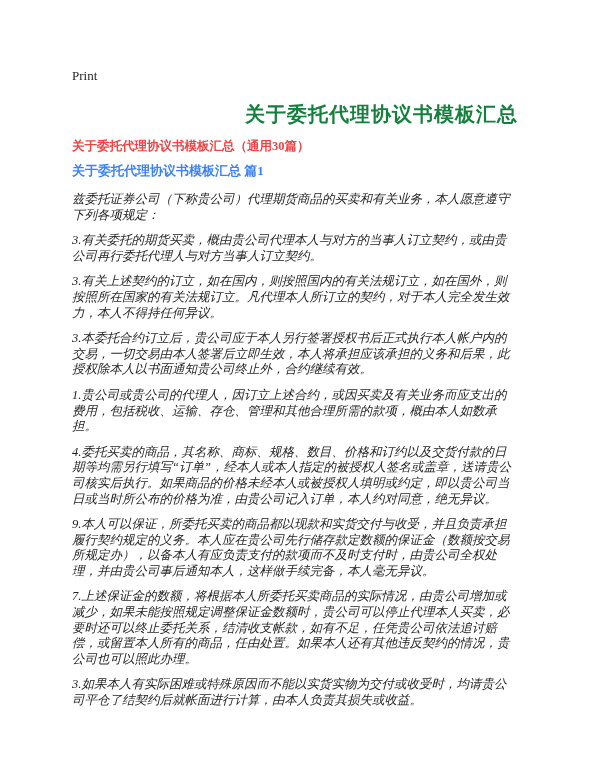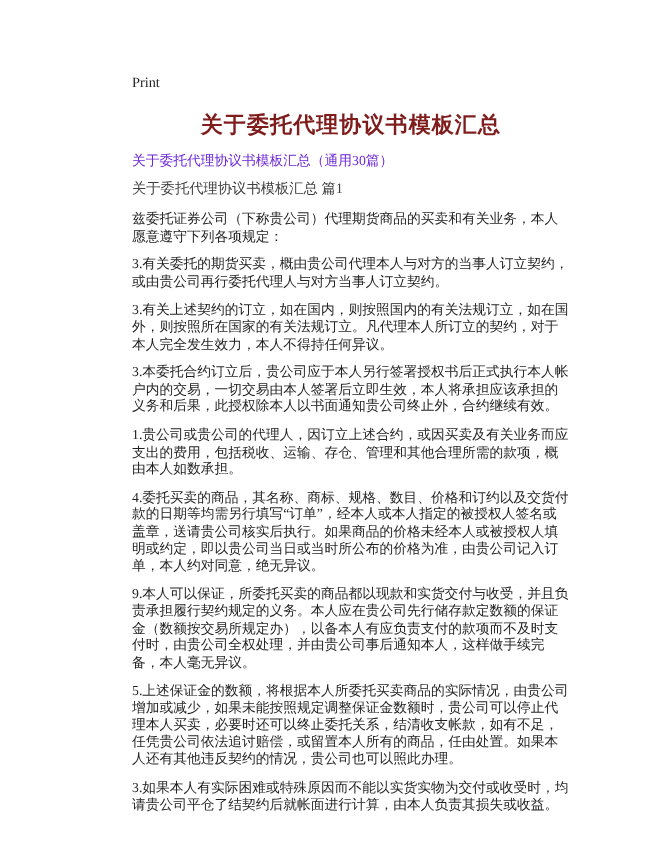--- a/index.html
+++ b/index.html
@@ -11,62 +11,63 @@
     width: 600px;
     height: 776px;
     overflow: hidden;
     font-family: "Liberation Serif", "DejaVu Serif", serif;
     color: #1f1f1f;
   }
   .page {
     box-sizing: border-box;
     width: 600px;
     height: 776px;
-    padding: 66px 82px 0 120px;
+    padding: 66px 82px 0 72px;
     background: #ffffff;
   }
   .print-link {
     display: inline-block;
     font-size: 13px;
     line-height: 15px;
     color: #1f1f1f;
     text-decoration: none;
     cursor: pointer;
     margin: 0 0 0 0;
   }
   .doc-title {
     margin: 16px 0 10px 0;
     font-size: 20px;
     line-height: 28px;
     font-weight: bold;
-    text-align: center;
-    color: #7f1d1d;
+    text-align: right;
+    color: #15803d;
     letter-spacing: 1px;
   }
   .doc-subtitle {
     margin: 0 0 7px 0;
     font-size: 12.5px;
     line-height: 17px;
-    font-weight: normal;
-    color: #6d28d9;
+    font-weight: bold;
+    color: #ef4444;
   }
   .section-heading {
     margin: 0 0 13px 0;
     font-size: 13px;
     line-height: 17px;
-    font-weight: normal;
-    color: #404040;
+    font-weight: bold;
+    color: #3b82f6;
   }
   .body-paragraphs .para {
     margin: 0 0 10px 0;
     font-size: 12.5px;
     line-height: 15.6px;
     color: #1f1f1f;
     text-align: left;
     word-break: break-all;
+    font-style: italic;
   }
 </style>
 </head>
 <body>
 
 <div class="page">
 
   <a class="print-link">Print</a>
 
   <h1 class="doc-title">关于委托代理协议书模板汇总</h1>
@@ -76,17 +77,17 @@
   <h2 class="section-heading">关于委托代理协议书模板汇总 篇1</h2>
 
   <div class="body-paragraphs">
       <p class="para">兹委托证券公司（下称贵公司）代理期货商品的买卖和有关业务，本人愿意遵守下列各项规定：</p>
       <p class="para">3.有关委托的期货买卖，概由贵公司代理本人与对方的当事人订立契约，或由贵公司再行委托代理人与对方当事人订立契约。</p>
       <p class="para">3.有关上述契约的订立，如在国内，则按照国内的有关法规订立，如在国外，则按照所在国家的有关法规订立。凡代理本人所订立的契约，对于本人完全发生效力，本人不得持任何异议。</p>
       <p class="para">3.本委托合约订立后，贵公司应于本人另行签署授权书后正式执行本人帐户内的交易，一切交易由本人签署后立即生效，本人将承担应该承担的义务和后果，此授权除本人以书面通知贵公司终止外，合约继续有效。</p>
       <p class="para">1.贵公司或贵公司的代理人，因订立上述合约，或因买卖及有关业务而应支出的费用，包括税收、运输、存仓、管理和其他合理所需的款项，概由本人如数承担。</p>
       <p class="para">4.委托买卖的商品，其名称、商标、规格、数目、价格和订约以及交货付款的日期等均需另行填写“订单”，经本人或本人指定的被授权人签名或盖章，送请贵公司核实后执行。如果商品的价格未经本人或被授权人填明或约定，即以贵公司当日或当时所公布的价格为准，由贵公司记入订单，本人约对同意，绝无异议。</p>
       <p class="para">9.本人可以保证，所委托买卖的商品都以现款和实货交付与收受，并且负责承担履行契约规定的义务。本人应在贵公司先行储存款定数额的保证金（数额按交易所规定办），以备本人有应负责支付的款项而不及时支付时，由贵公司全权处理，并由贵公司事后通知本人，这样做手续完备，本人毫无异议。</p>
-      <p class="para">5.上述保证金的数额，将根据本人所委托买卖商品的实际情况，由贵公司增加或减少，如果未能按照规定调整保证金数额时，贵公司可以停止代理本人买卖，必要时还可以终止委托关系，结清收支帐款，如有不足，任凭贵公司依法追讨赔偿，或留置本人所有的商品，任由处置。如果本人还有其他违反契约的情况，贵公司也可以照此办理。</p>
+      <p class="para">7.上述保证金的数额，将根据本人所委托买卖商品的实际情况，由贵公司增加或减少，如果未能按照规定调整保证金数额时，贵公司可以停止代理本人买卖，必要时还可以终止委托关系，结清收支帐款，如有不足，任凭贵公司依法追讨赔偿，或留置本人所有的商品，任由处置。如果本人还有其他违反契约的情况，贵公司也可以照此办理。</p>
       <p class="para">3.如果本人有实际困难或特殊原因而不能以实货实物为交付或收受时，均请贵公司平仓了结契约后就帐面进行计算，由本人负责其损失或收益。</p>
     </div>
 
 </div>
 
 </body></html>

